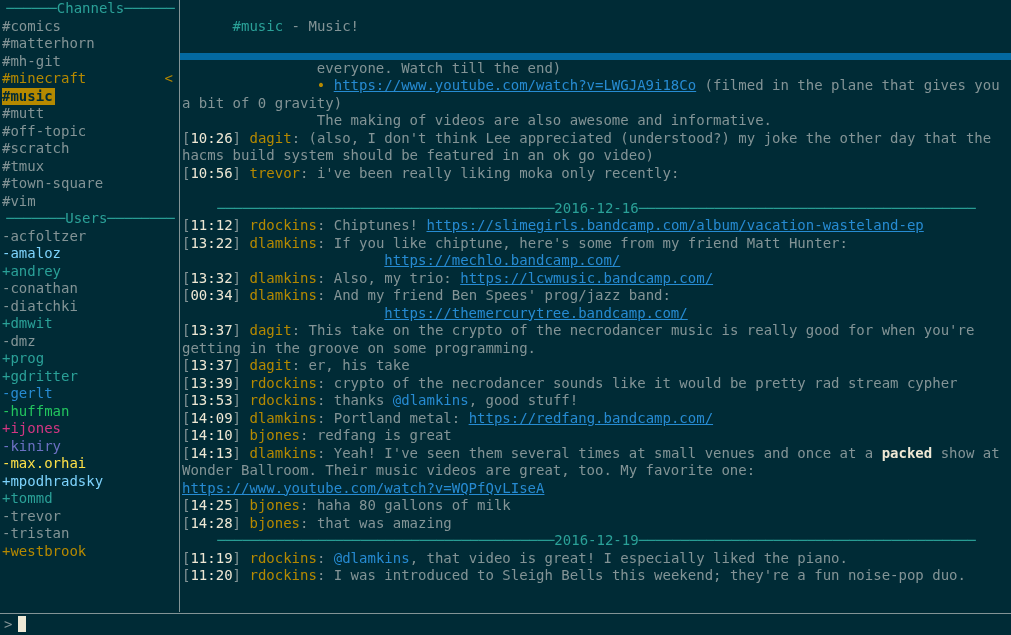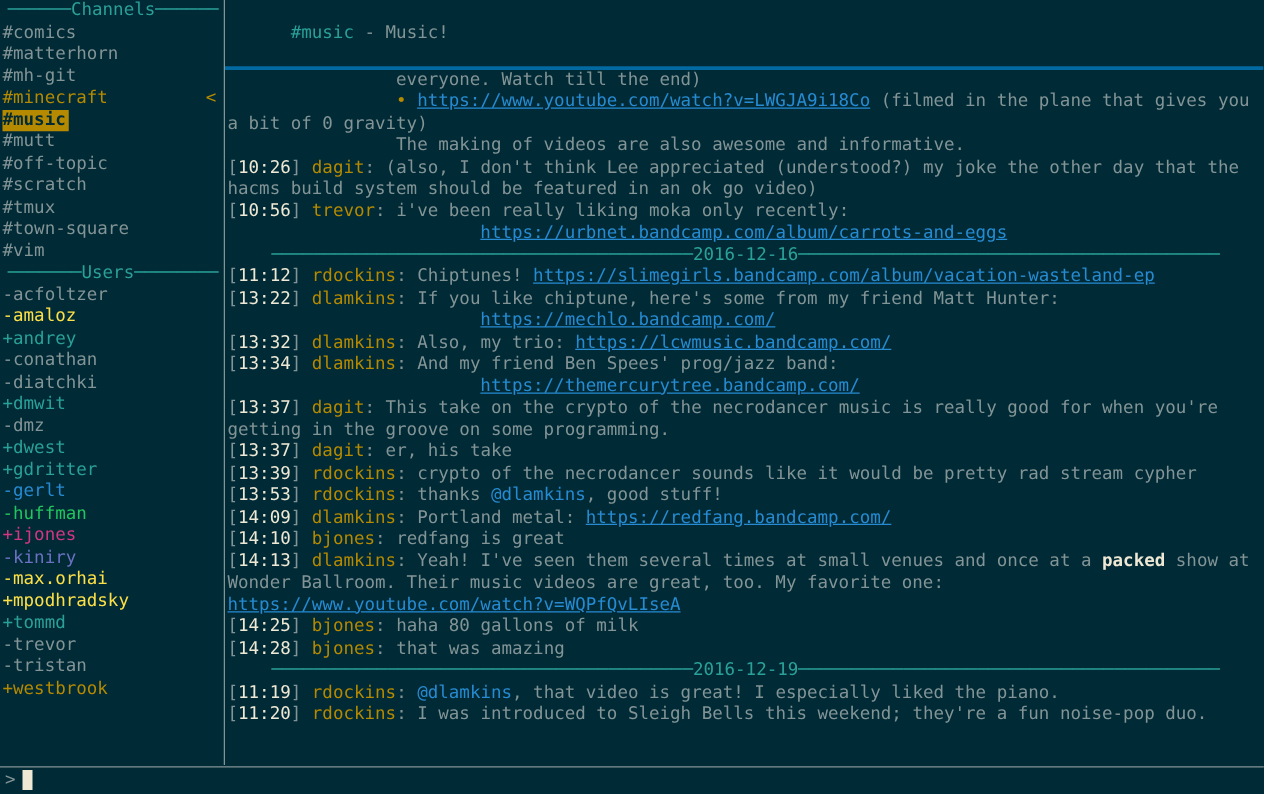--- a/index.html
+++ b/index.html
@@ -45,31 +45,31 @@
     display: inline-block;
     padding: 0 2px 0 0;
   }
   .marker-row {
     color: #b58900; 
     text-align: right;
     padding-right: 6px;
   }
   .c-base    { color: #839496; }
   .c-cyan    { color: #2aa198; }
-  .c-red     { color: #fde047; }
+  .c-red     { color: #7dd3fc; }
   .c-blue    { color: #268bd2; }
   .c-green   { color: #22c55e; }
   .c-magenta { color: #d33682; }
   .c-yellow  { color: #b58900; }
   .c-violet  { color: #6c71c4; }
   .c-orange  { color: #fde047; }
 
   .topic {
     white-space: pre;
-    border-bottom: 3px solid #0369a1;
+    border-bottom: 7px solid #0369a1;
     padding-left: 2px;
   }
   .messages {
     flex: 1 1 auto;
     overflow: hidden;
     padding-left: 2px;
   }
   .msg-line {
     white-space: pre-wrap;
     word-break: break-word;
@@ -124,21 +124,21 @@
       </div>
     <div class="section-header">───────Users────────</div>
     <div id="user-list">
         <div class="user-item c-base">-acfoltzer</div>
         <div class="user-item c-red">-amaloz</div>
         <div class="user-item c-cyan">+andrey</div>
         <div class="user-item c-base">-conathan</div>
         <div class="user-item c-base">-diatchki</div>
         <div class="user-item c-cyan">+dmwit</div>
         <div class="user-item c-base">-dmz</div>
-        <div class="user-item c-cyan">+dwest</div>
+        <div class="user-item c-cyan">+prog</div>
         <div class="user-item c-cyan">+gdritter</div>
         <div class="user-item c-blue">-gerlt</div>
         <div class="user-item c-green">-huffman</div>
         <div class="user-item c-magenta">+ijones</div>
         <div class="user-item c-violet">-kiniry</div>
         <div class="user-item c-orange">-max.orhai</div>
         <div class="user-item c-red">+mpodhradsky</div>
         <div class="user-item c-cyan">+tommd</div>
         <div class="user-item c-base">-trevor</div>
         <div class="user-item c-base">-tristan</div>
@@ -149,27 +149,27 @@
   <div class="content">
     <div class="topic">
       <span class="c-cyan">#music</span><span> - </span><span>Music!</span>
     </div>
     <div class="messages" id="messages">
         <div class="msg-line">                everyone. Watch till the end)</div>
         <div class="msg-line">                <span style="color:#b58900">• </span><span class="link">https://www.youtube.com/watch?v=LWGJA9i18Co</span> (filmed in the plane that gives you a bit of 0 gravity)</div>
         <div class="msg-line">                The making of videos are also awesome and informative.</div>
         <div class="msg-line"><span class="ts-bracket">[</span><span class="ts-num">10:26</span><span class="ts-bracket">]</span> <span class="nick">dagit</span><span>: </span>(also, I don't think Lee appreciated (understood?) my joke the other day that the hacms build system should be featured in an ok go video)</div>
         <div class="msg-line"><span class="ts-bracket">[</span><span class="ts-num">10:56</span><span class="ts-bracket">]</span> <span class="nick">trevor</span><span>: </span>i've been really liking moka only recently: 
-                        <span class="link">https://urbnet.bandcamp.com/album/carrots-and-eggs</span></div>
+                        </div>
         <div class="date-sep">────────────────────────────────────────2016-12-16────────────────────────────────────────</div>
         <div class="msg-line"><span class="ts-bracket">[</span><span class="ts-num">11:12</span><span class="ts-bracket">]</span> <span class="nick">rdockins</span><span>: </span>Chiptunes! <span class="link">https://slimegirls.bandcamp.com/album/vacation-wasteland-ep</span></div>
         <div class="msg-line"><span class="ts-bracket">[</span><span class="ts-num">13:22</span><span class="ts-bracket">]</span> <span class="nick">dlamkins</span><span>: </span>If you like chiptune, here's some from my friend Matt Hunter: 
                         <span class="link">https://mechlo.bandcamp.com/</span></div>
         <div class="msg-line"><span class="ts-bracket">[</span><span class="ts-num">13:32</span><span class="ts-bracket">]</span> <span class="nick">dlamkins</span><span>: </span>Also, my trio: <span class="link">https://lcwmusic.bandcamp.com/</span></div>
-        <div class="msg-line"><span class="ts-bracket">[</span><span class="ts-num">13:34</span><span class="ts-bracket">]</span> <span class="nick">dlamkins</span><span>: </span>And my friend Ben Spees' prog/jazz band: 
+        <div class="msg-line"><span class="ts-bracket">[</span><span class="ts-num">00:34</span><span class="ts-bracket">]</span> <span class="nick">dlamkins</span><span>: </span>And my friend Ben Spees' prog/jazz band: 
                         <span class="link">https://themercurytree.bandcamp.com/</span></div>
         <div class="msg-line"><span class="ts-bracket">[</span><span class="ts-num">13:37</span><span class="ts-bracket">]</span> <span class="nick">dagit</span><span>: </span>This take on the crypto of the necrodancer music is really good for when you're getting in the groove on some programming.</div>
         <div class="msg-line"><span class="ts-bracket">[</span><span class="ts-num">13:37</span><span class="ts-bracket">]</span> <span class="nick">dagit</span><span>: </span>er, his take</div>
         <div class="msg-line"><span class="ts-bracket">[</span><span class="ts-num">13:39</span><span class="ts-bracket">]</span> <span class="nick">rdockins</span><span>: </span>crypto of the necrodancer sounds like it would be pretty rad stream cypher</div>
         <div class="msg-line"><span class="ts-bracket">[</span><span class="ts-num">13:53</span><span class="ts-bracket">]</span> <span class="nick">rdockins</span><span>: </span>thanks <span class="mention">@dlamkins</span>, good stuff!</div>
         <div class="msg-line"><span class="ts-bracket">[</span><span class="ts-num">14:09</span><span class="ts-bracket">]</span> <span class="nick">dlamkins</span><span>: </span>Portland metal: <span class="link">https://redfang.bandcamp.com/</span></div>
         <div class="msg-line"><span class="ts-bracket">[</span><span class="ts-num">14:10</span><span class="ts-bracket">]</span> <span class="nick">bjones</span><span>: </span>redfang is great</div>
         <div class="msg-line"><span class="ts-bracket">[</span><span class="ts-num">14:13</span><span class="ts-bracket">]</span> <span class="nick">dlamkins</span><span>: </span>Yeah! I've seen them several times at small venues and once at a <span class="bold-white">packed</span> show at Wonder Ballroom. Their music videos are great, too. My favorite one: <span class="link">https://www.youtube.com/watch?v=WQPfQvLIseA</span></div>
         <div class="msg-line"><span class="ts-bracket">[</span><span class="ts-num">14:25</span><span class="ts-bracket">]</span> <span class="nick">bjones</span><span>: </span>haha 80 gallons of milk</div>
         <div class="msg-line"><span class="ts-bracket">[</span><span class="ts-num">14:28</span><span class="ts-bracket">]</span> <span class="nick">bjones</span><span>: </span>that was amazing</div>

